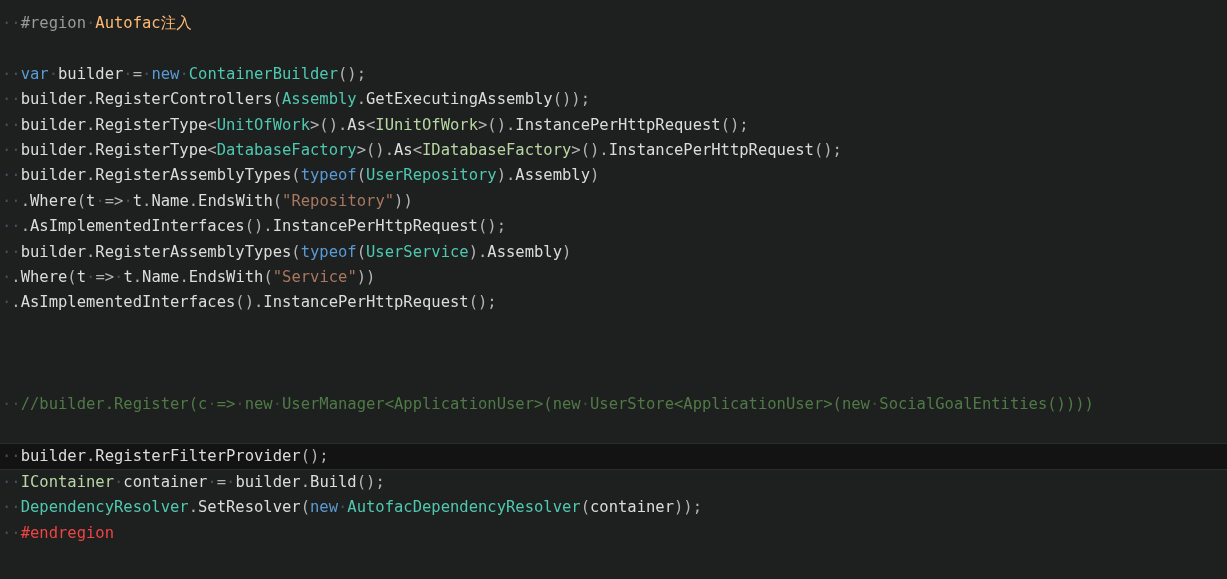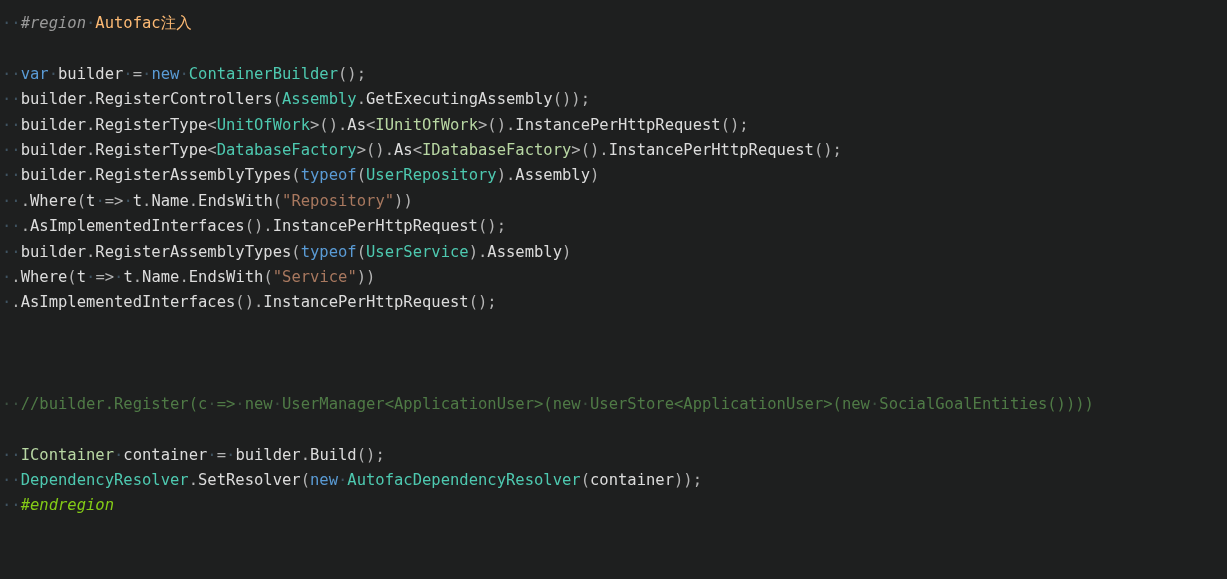--- a/index.html
+++ b/index.html
@@ -42,21 +42,21 @@
   }
   .line.blank { color: transparent; }
 
   
   .t-plain   { color: #dcdcdc; }
   .t-kw      { color: #5a9bd5; }
   .t-type    { color: #4ec9b0; }
   .t-iface   { color: #b8d7a3; }
   .t-str     { color: #a8785f; }
   .t-comment { color: #4f7a46; }
-  .t-pre     { color: #9a9a9a; font-style: italic; }
+  .t-pre     { color: #9a9a9a; }
   .t-punct   { color: #b4b4b4; }
   .t-op      { color: #b4b4b4; }
 
   
   .ws {
     color: #3f5361;
   }
   .ws.c { color: #3c5040; }
 </style>
 </head>
@@ -91,21 +91,22 @@
 
     <div class="line blank"> </div>
     <div class="line blank"> </div>
     <div class="line blank"> </div>
 
     <div class="line"><span class="ws c">··</span><span class="t-comment" style="color: rgb(79, 122, 70);">//builder.Register(c</span><span class="ws c">·</span><span class="t-comment" style="color: rgb(79, 122, 70);">=&gt;</span><span class="ws c">·</span><span class="t-comment" style="color: rgb(79, 122, 70);">new</span><span class="ws c">·</span><span class="t-comment" style="color: rgb(79, 122, 70);">UserManager&lt;ApplicationUser&gt;(new</span><span class="ws c">·</span><span class="t-comment" style="color: rgb(79, 122, 70);">UserStore&lt;ApplicationUser&gt;(new</span><span class="ws c">·</span><span class="t-comment" style="color: rgb(79, 122, 70);">SocialGoalEntities())))</span></div>
 
 
     <div class="line blank"> </div>
 
+    <div class="line current" style="background: rgb(19, 19, 19);"><span class="ws">··</span><span class="t-plain" style="color: rgb(220, 220, 220);">builder</span><span class="t-punct" style="color: rgb(180, 180, 180);">.</span><span class="t-plain" style="color: rgb(220, 220, 220);">RegisterFilterProvider</span><span class="t-punct" style="color: rgb(180, 180, 180);">();</span></div>
 
     <div class="line"><span class="ws">··</span><span class="t-iface" style="color: rgb(184, 215, 163);">IContainer</span><span class="ws">·</span><span class="t-plain" style="color: rgb(220, 220, 220);">container</span><span class="ws">·</span><span class="t-op" style="color: rgb(180, 180, 180);">=</span><span class="ws">·</span><span class="t-plain" style="color: rgb(220, 220, 220);">builder</span><span class="t-punct" style="color: rgb(180, 180, 180);">.</span><span class="t-plain" style="color: rgb(220, 220, 220);">Build</span><span class="t-punct" style="color: rgb(180, 180, 180);">();</span></div>
 
     <div class="line"><span class="ws">··</span><span class="t-type" style="color: rgb(78, 201, 176);">DependencyResolver</span><span class="t-punct" style="color: rgb(180, 180, 180);">.</span><span class="t-plain" style="color: rgb(220, 220, 220);">SetResolver</span><span class="t-punct" style="color: rgb(180, 180, 180);">(</span><span class="t-kw" style="color: rgb(90, 155, 213);">new</span><span class="ws">·</span><span class="t-type" style="color: rgb(78, 201, 176);">AutofacDependencyResolver</span><span class="t-punct" style="color: rgb(180, 180, 180);">(</span><span class="t-plain" style="color: rgb(220, 220, 220);">container</span><span class="t-punct" style="color: rgb(180, 180, 180);">));</span></div>
 
-    <div class="line"><span class="ws">··</span><span class="t-pre" style="color: #84cc16;">#endregion</span></div>
+    <div class="line"><span class="ws">··</span><span class="t-pre" style="color: #ef4444;">#endregion</span></div>
 
   </div>
 </div>
 
 </body></html>

